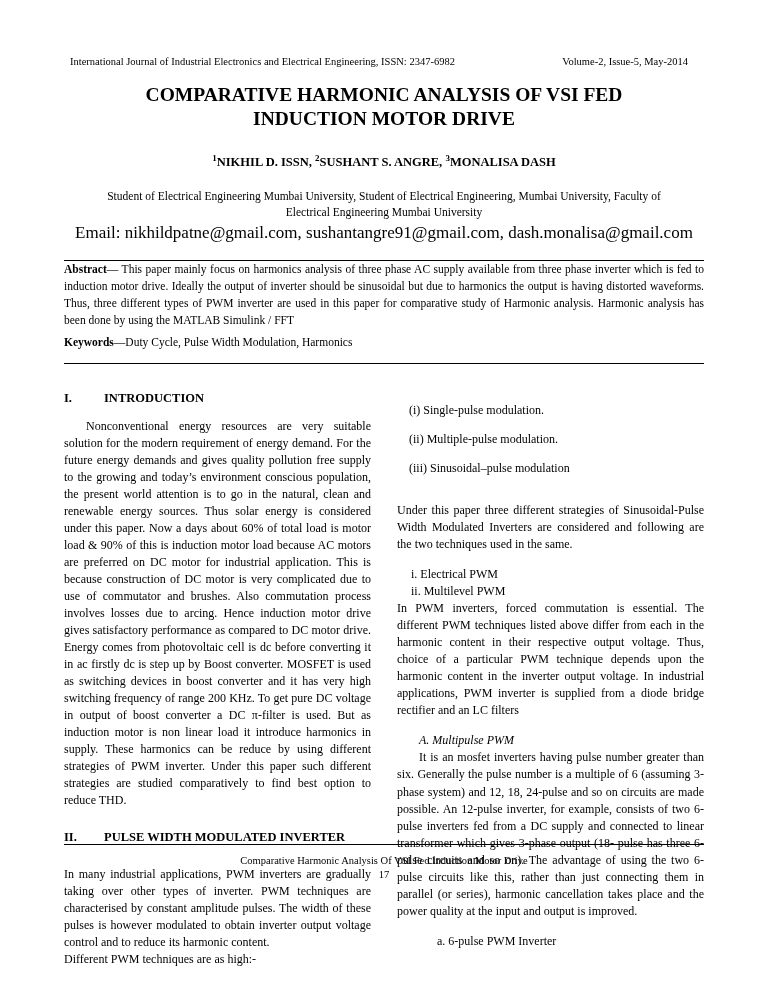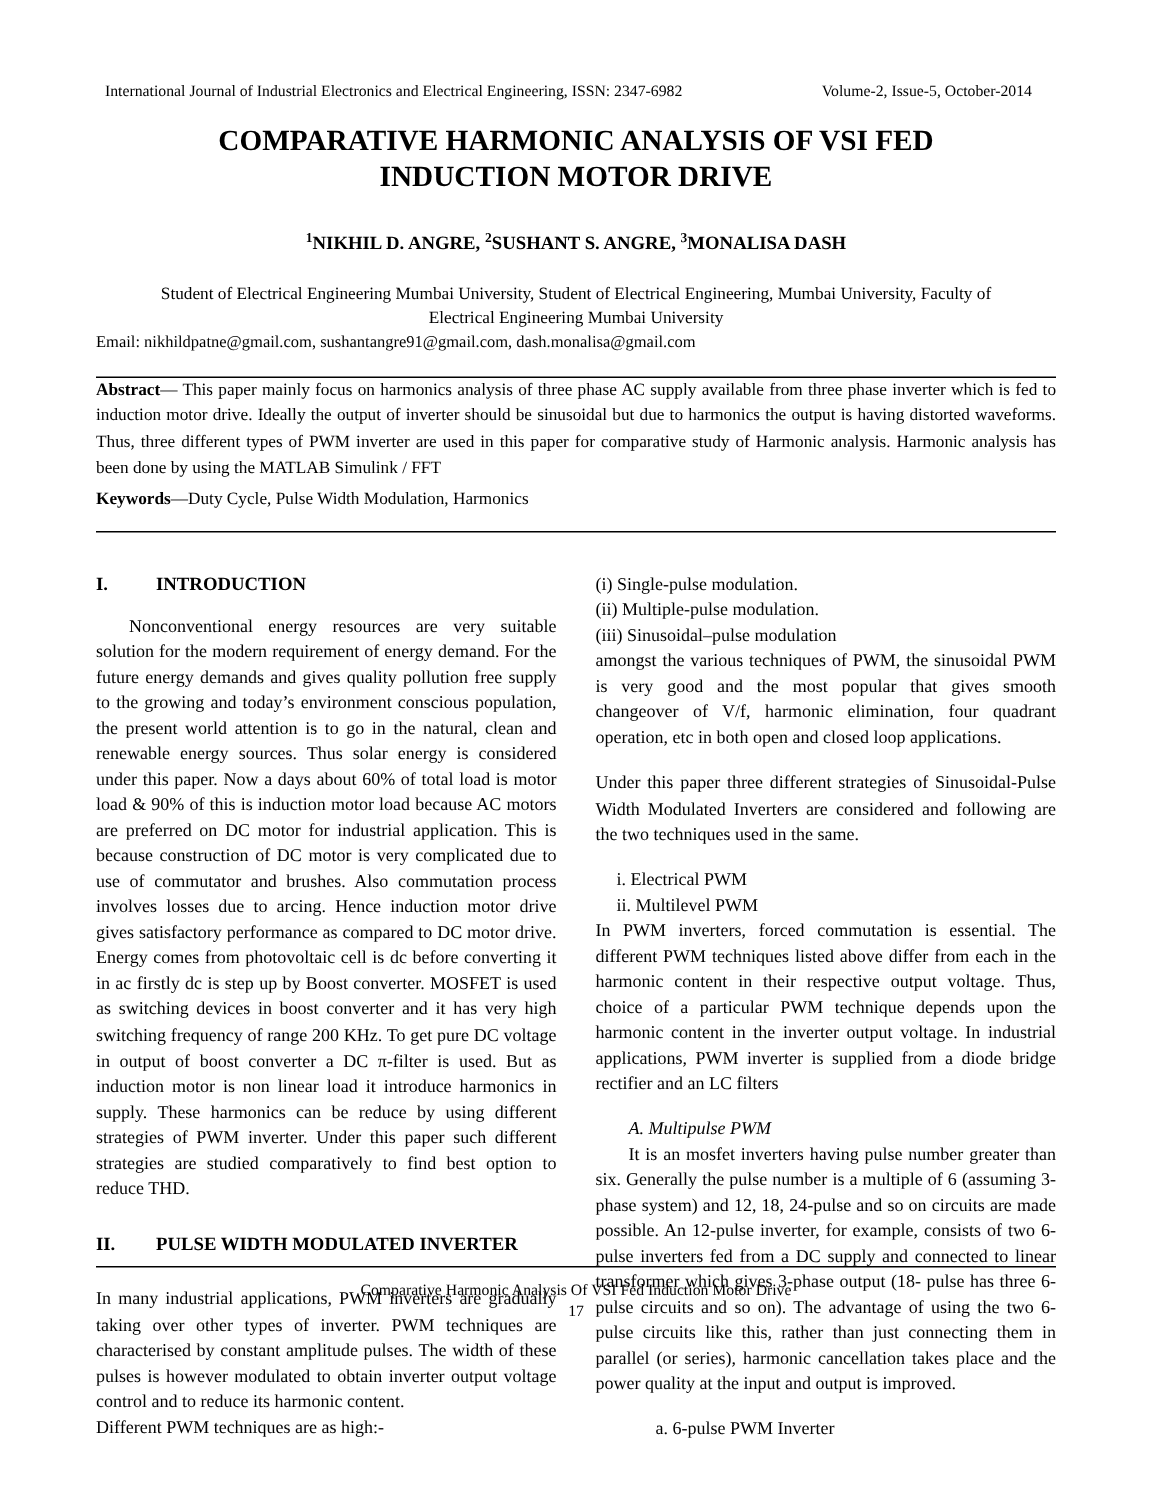--- a/index.html
+++ b/index.html
@@ -45,22 +45,22 @@
   }
   .authors sup { font-size: 9px; vertical-align: super; }
 
   .affiliation {
     text-align: center;
     font-size: 11.5px;
     line-height: 1.45;
     margin: 18px 28px 0 28px;
   }
   .email-line {
-    text-align: left;
-    font-size: 11px;
+    text-align: center;
+    font-size: 17px;
     line-height: 1.45;
   }
 
   .rule {
     border: none;
     border-top: 1px solid #000;
     margin: 14px 0 0 0;
   }
   .rule.thin { margin-top: 12px; }
 
@@ -105,21 +105,21 @@
     margin: 0 0 0 0;
     text-indent: 22px;
   }
   .para.noindent { text-indent: 0; }
   .para + .para { margin-top: 0; }
   .spacer { height: 13px; }
   .spacer-sm { height: 9px; }
   .spacer-lg { height: 20px; }
   .list-line {
     text-indent: 0;
-    margin: 0;
+    margin: 12px;
   }
   .sub-list {
     text-indent: 0;
     margin: 0 0 0 14px;
   }
   .subsec {
     font-style: italic;
     text-indent: 22px;
     margin: 0;
   }
@@ -148,27 +148,27 @@
     font-size: 10.5px;
   }
 </style>
 </head>
 <body>
 
 <div class="page">
 
   <div class="journal-header">
     <div class="left">International Journal of Industrial Electronics and Electrical Engineering, ISSN: 2347-6982</div>
-    <div class="right">Volume-2, Issue-5, October-2014</div>
+    <div class="right">Volume-2, Issue-5, May-2014</div>
   </div>
 
   <div class="title">COMPARATIVE HARMONIC ANALYSIS OF VSI FED INDUCTION MOTOR DRIVE</div>
 
   <div class="authors">
-    <sup>1</sup><span>NIKHIL D. ANGRE, </span><sup>2</sup><span>SUSHANT S. ANGRE, </span><sup>3</sup><span>MONALISA DASH</span>
+    <sup>1</sup><span>NIKHIL D. ISSN, </span><sup>2</sup><span>SUSHANT S. ANGRE, </span><sup>3</sup><span>MONALISA DASH</span>
   </div>
 
   <div class="affiliation">Student of Electrical Engineering Mumbai University, Student of Electrical Engineering, Mumbai University, Faculty of Electrical Engineering  Mumbai University</div>
   <div class="email-line">Email: nikhildpatne@gmail.com, sushantangre91@gmail.com, dash.monalisa@gmail.com</div>
 
   <hr class="rule">
 
   <div class="abstract">
     <b>Abstract</b><span>— </span><span>This paper mainly focus on harmonics analysis of three phase AC supply available from three phase inverter which is fed to induction motor drive. Ideally the output of inverter should be sinusoidal but due to harmonics the output is having distorted waveforms. Thus, three different types of PWM inverter are used in this paper for comparative study of Harmonic analysis. Harmonic analysis has been done by using the MATLAB Simulink / FFT</span>
   </div>
@@ -198,21 +198,20 @@
       <div class="spacer-sm"></div>
 
       <p class="para noindent">In many industrial applications, PWM inverters are gradually taking over other types of inverter. PWM techniques are characterised by constant amplitude pulses. The width of these pulses is however modulated to obtain inverter output voltage control and to reduce its harmonic content.</p>
       <p class="para noindent">Different PWM techniques are as high:-</p>
     </div>
 
     <div class="col">
       <p class="list-line">(i) Single-pulse modulation.</p>
       <p class="list-line">(ii) Multiple-pulse modulation.</p>
       <p class="list-line">(iii) Sinusoidal–pulse modulation</p>
-      <p class="para noindent">amongst the various techniques of PWM, the sinusoidal PWM is very good and the most popular that gives smooth changeover of V/f, harmonic elimination, four quadrant operation, etc in both open and closed loop applications.</p>
 
       <div class="spacer"></div>
 
       <p class="para noindent">Under this paper three different strategies of Sinusoidal-Pulse Width Modulated Inverters are considered and following are the two techniques used in the same.</p>
 
       <div class="spacer"></div>
 
       <p class="sub-list">i. Electrical PWM</p>
       <p class="sub-list">ii. Multilevel PWM</p>
       <p class="para noindent">In PWM inverters, forced commutation is essential. The different PWM techniques listed above differ from each in the harmonic content in their respective output voltage. Thus, choice of a particular PWM technique depends upon the harmonic content in the inverter output voltage. In industrial applications, PWM inverter is supplied from a diode bridge rectifier and an LC filters</p>

